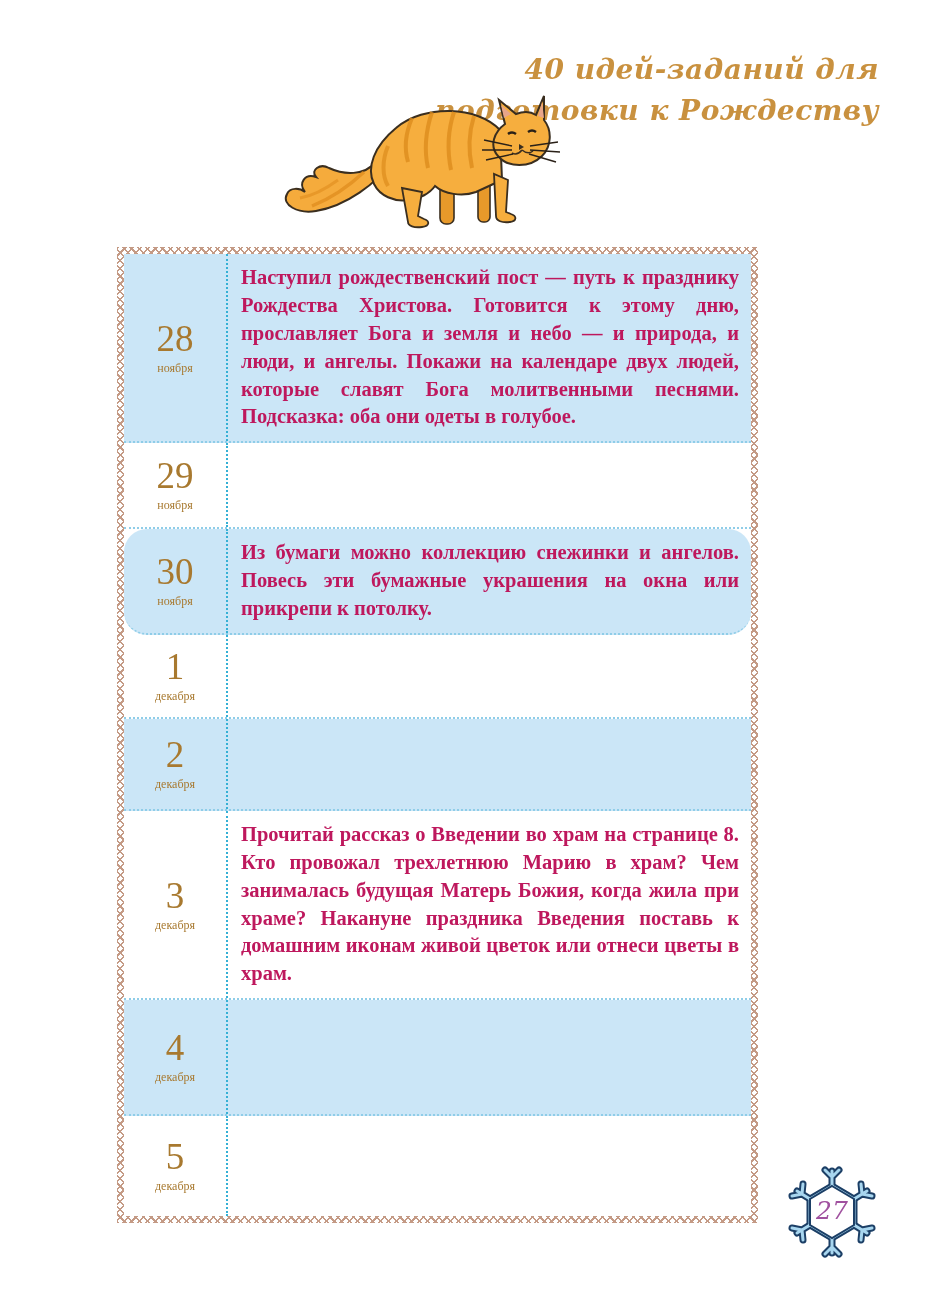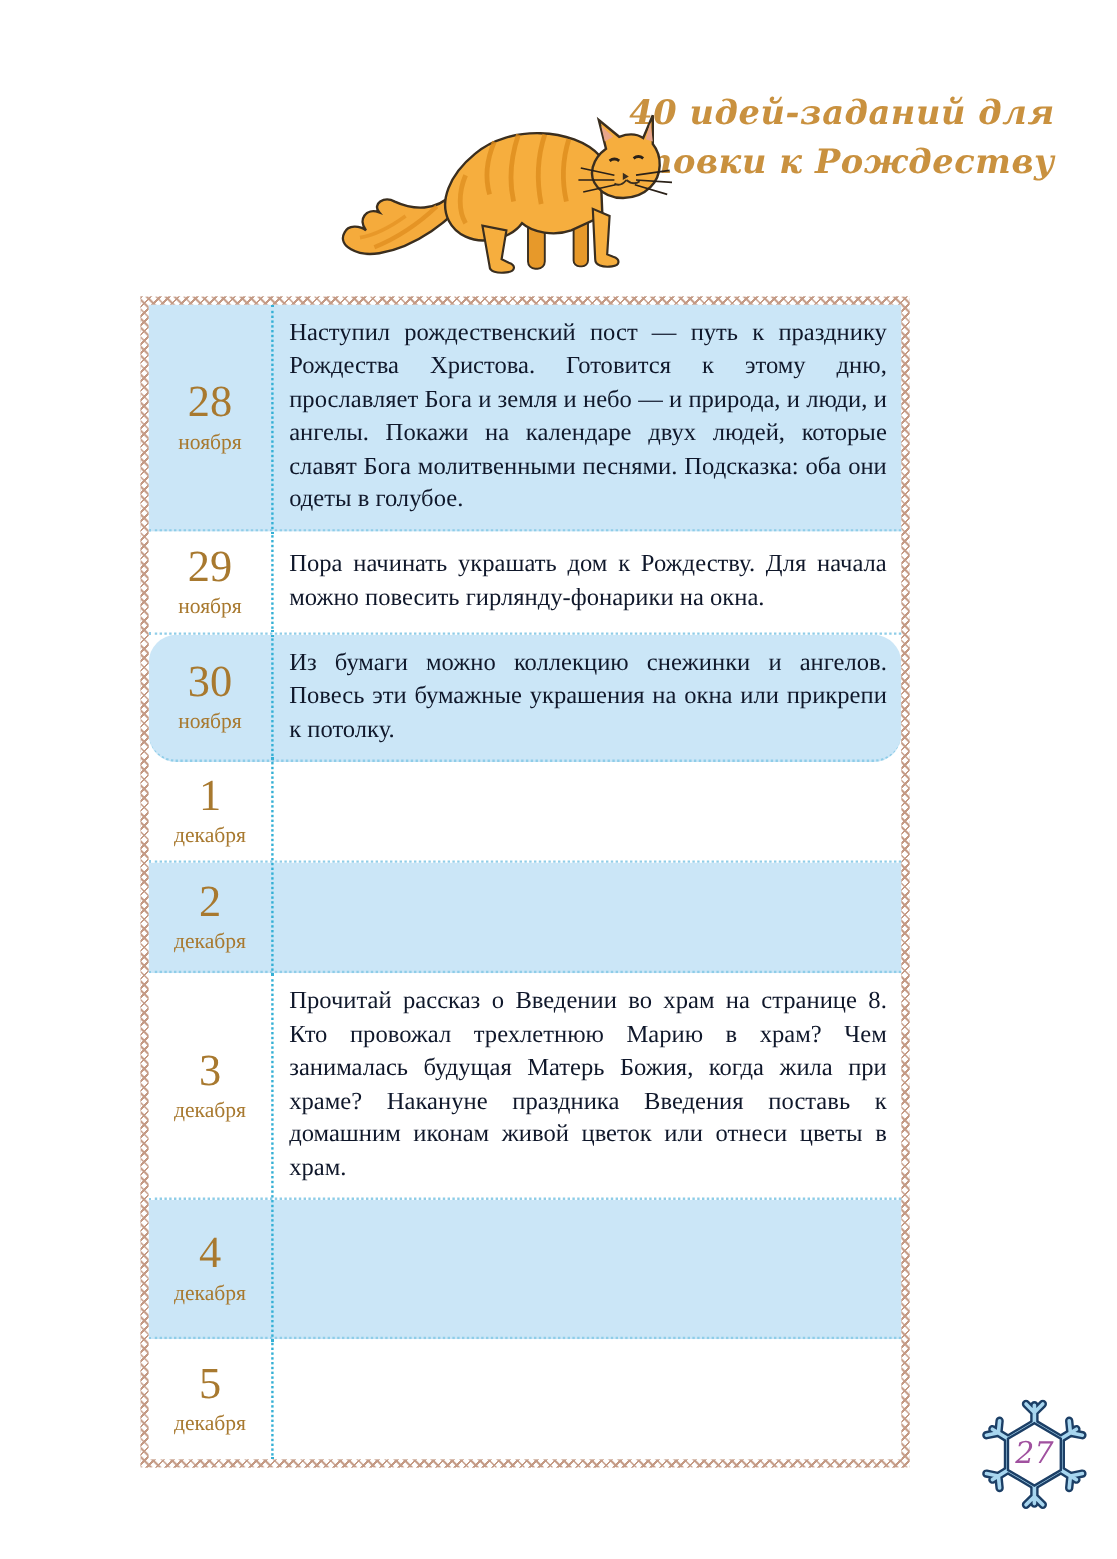--- a/index.html
+++ b/index.html
@@ -16,21 +16,20 @@
     position: absolute;
     top: 50px; right: 52px;
     text-align: right;
     font-family: "DejaVu Serif", serif;
     font-style: italic;
     font-weight: bold;
     font-size: 28px;
     line-height: 1.45;
     color: #c9913f;
     letter-spacing: 0.5px;
-    margin-top: 24px;
   }
 
   
   .cat-wrap {
     position: absolute;
     left: 272px; top: 88px;
     width: 290px; height: 150px;
   }
 
   
@@ -73,41 +72,42 @@
     justify-content: center;
     padding: 6px 4px;
     color: #a8792f;
   }
   .date-number {
     font-size: 37px;
     line-height: 1.0;
     font-weight: normal;
   }
   .date-month {
-    font-size: 18px;
+    font-size: 12px;
     margin-top: 4px;
   }
 
   .task-cell {
     display: flex;
     align-items: center;
     padding: 10px 12px 10px 13px;
   }
   .task-text {
     font-size: 20.5px;
     line-height: 1.36;
-    color: #0f172a;
+    color: #be185d;
     text-align: justify;
     width: 100%;
+    font-weight: bold;
   }
 
   
   .snowflake-wrap {
     position: absolute;
-    left: 816px; top: 1166px;
+    left: 786px; top: 1166px;
     width: 92px; height: 92px;
   }
   .page-number {
     position: absolute;
     left: 0; top: 30px;
     width: 92px;
     text-align: center;
     font-family: "DejaVu Serif", serif;
     font-style: italic;
     font-size: 25px;
@@ -167,23 +167,20 @@
     </div>
     <div class="task-cell">
       <div class="task-text">Наступил рождественский пост — путь к празднику Рождества Христова. Готовится к этому дню, прославляет Бога и земля и небо — и природа, и люди, и ангелы. Покажи на календаре двух людей, которые славят Бога молитвенными песнями. Подсказка: оба они одеты в голубое.</div>
     </div>
   </div>
 
   <div class="cal-row row-white">
     <div class="date-cell">
       <div class="date-number">29</div>
       <div class="date-month">ноября</div>
-    </div>
-    <div class="task-cell">
-      <div class="task-text">Пора начинать украшать дом к Рождеству. Для начала можно повесить гирлянду-фонарики на окна.</div>
     </div>
   </div>
 
   <div class="cal-row row-blue">
     <div class="date-cell">
       <div class="date-number">30</div>
       <div class="date-month">ноября</div>
     </div>
     <div class="task-cell">
       <div class="task-text">Из бумаги можно коллекцию снежинки и ангелов. Повесь эти бумажные украшения на окна или прикрепи к потолку.</div>

